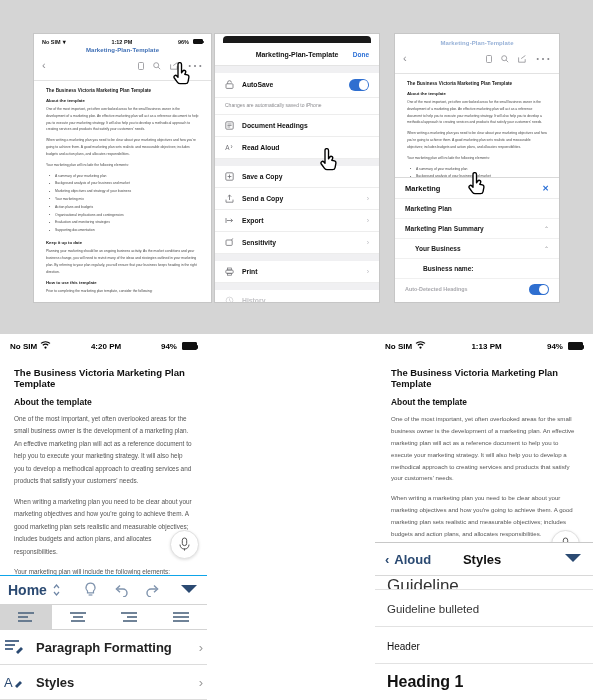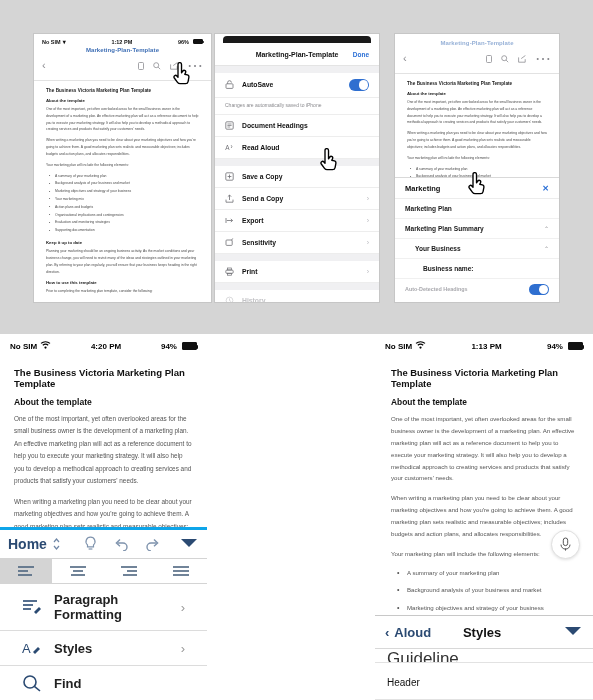--- a/index.html
+++ b/index.html
@@ -126,31 +126,31 @@
   .b-ul li { font-size:6.3px; color:#555; line-height:1.6; padding-left:16px; position:relative; margin-bottom:8px;}
   .b-ul li:before{content:"•";position:absolute;left:6px;top:-1px;color:#555;font-size:7px;}
 
   .mic-btn {
     position:absolute; width:29px; height:29px; border-radius:50%;
     background:#fff; border:1px solid #e0e0e0; display:flex;
     align-items:center; justify-content:center; box-shadow:0 1px 3px rgba(0,0,0,.12);
   }
 
   
-  .ribbon { position:absolute; left:0; bottom:0; width:100%; background:#fff; border-top:3px solid #0ea5e9;}
+  .ribbon { position:absolute; left:0; bottom:0; width:100%; background:#fff; border-top:1px solid #0ea5e9;}
   .rb-top { display:flex; align-items:center; padding:5px 8px; background:#fff;}
   .rb-top .home { font-size:14px; font-weight:bold; color:#2b4a72; }
   .rb-top .updown { margin-left:5px; color:#6f86a6; font-size:9px; line-height:.9; display:flex; flex-direction:column;}
   .rb-top .sp { flex:1; }
   .rb-top .ic { margin-left:16px; color:#7f93ad; display:inline-flex;}
   .rb-top .caret { margin-left:18px; color:#2b4a72; }
   .rb-aligns { display:flex; border-top:1px solid #d4d4d4; border-bottom:1px solid #d4d4d4;}
   .rb-aligns .a { flex:1; display:flex; align-items:center; justify-content:center; padding:6px 0; color:#4d657f;}
   .rb-aligns .a.sel { background:#d4d4d4; }
-  .rb-item { display:flex; align-items:center; gap:12px; padding:8px 22px; border-bottom:1px solid #dcdcdc;}
+  .rb-item { display:flex; align-items:center; gap:12px; padding:8px 4px; border-bottom:1px solid #dcdcdc;}
   .rb-item .lab { font-size:13px; font-weight:bold; color:#222; flex:1;}
   .rb-item .chv { color:#9a9a9a; font-size:13px;}
   .rb-item .ric { width:20px; color:#2b4a72; display:inline-flex; }
 
   
   .st-pane { position:absolute; left:0; bottom:0; width:100%; background:#fff;}
   .st-hdr { display:flex; align-items:center; padding:7px 10px; background:#fff;
             border-top:1px solid #c8c8c8; border-bottom:1px solid #d8d8d8;}
   .st-hdr .back { display:flex; align-items:center; gap:5px; color:#2b4a72; font-size:13px; font-weight:600;}
   .st-hdr .ttl { flex:1; text-align:center; font-size:13px; font-weight:bold; color:#111; margin-left:-30px;}
@@ -556,30 +556,20 @@
     <div class="rb-item">
       <span class="ric">
         <svg width="20" height="18" viewBox="0 0 20 18">
             <text x="0" y="14" font-size="13" fill="#2b4a72" font-family="Liberation Sans">A</text>
             <path d="M11 13 L16 8 L18 10 L13 15 Z" fill="#2b4a72"></path>
           </svg>
       </span>
       <span class="lab">Styles</span>
       <span class="chv">›</span>
     </div>
-    <div class="rb-item" style="border-bottom:none">
-      <span class="ric">
-        <svg width="20" height="18" viewBox="0 0 20 18">
-            <circle cx="8" cy="8" r="6" fill="none" stroke="#2b4a72" stroke-width="1.6"></circle>
-            <line x1="12.4" y1="12.4" x2="18" y2="17" stroke="#2b4a72" stroke-width="1.6"></line>
-          </svg>
-      </span>
-      <span class="lab">Find</span>
-      <span class="chv"></span>
-    </div>
   </div>
 </div>
 
 <div class="mid-gap"></div>
 
 <div class="br">
   <div class="bstatus">
     <span class="ss-left">
       <span>No SIM</span>
       <span>
@@ -633,16 +623,22 @@
       <span class="caret">
         <svg width="20" height="12" viewBox="0 0 20 12">
             <path d="M2 2 L10 10 L18 2 Z" fill="#2b4a72"></path>
           </svg>
       </span>
     </div>
     <div class="st-row clip">
       <span class="l1">Guideline</span>
     </div>
     <div class="st-row">
+      <span class="l2">Guideline bulleted</span>
+    </div>
+    <div class="st-row">
       <span class="l3">Header</span>
     </div>
+    <div class="st-row" style="border-bottom:none">
+      <span class="big">Heading 1</span>
+    </div>
   </div>
 </div>
 
 </body></html>

